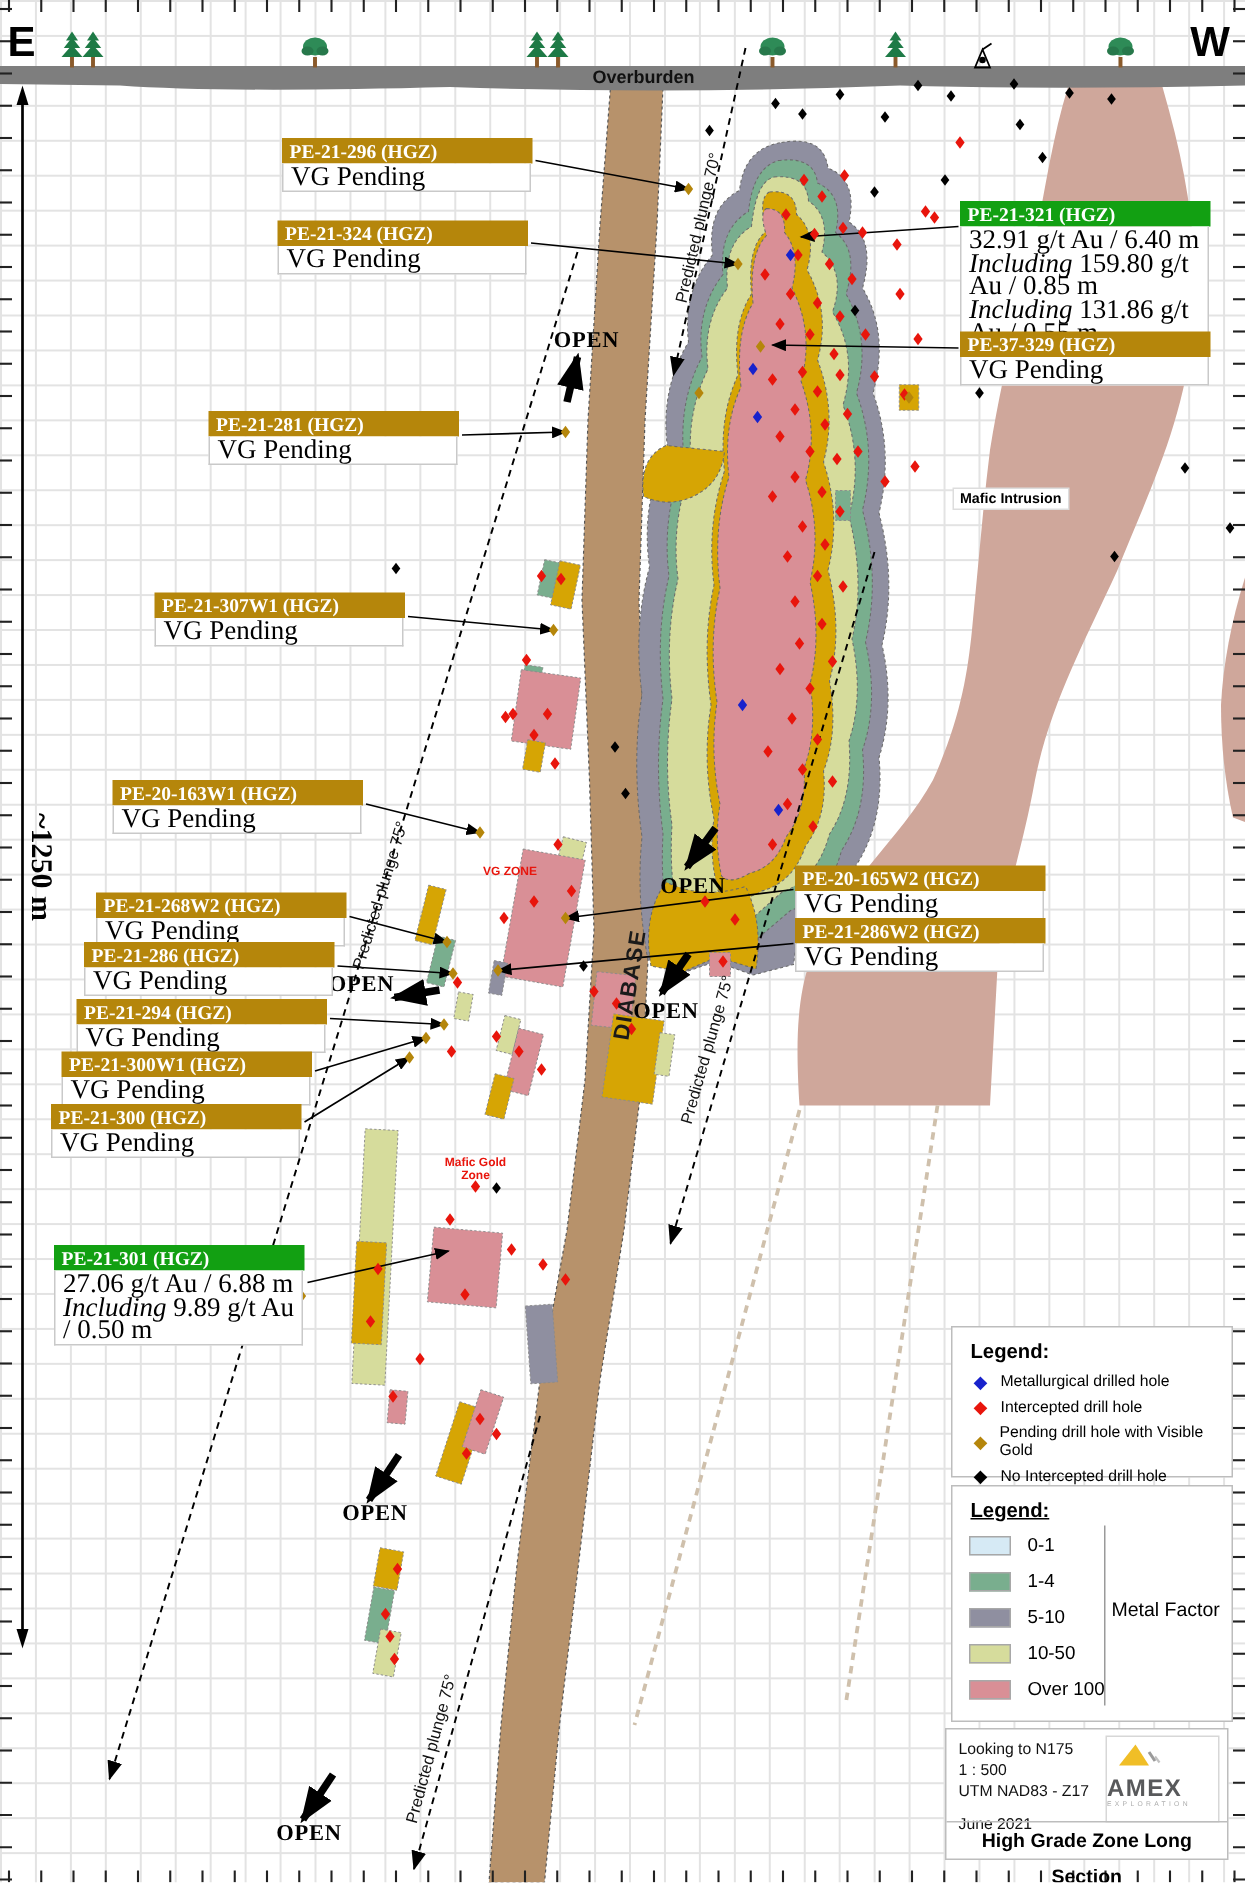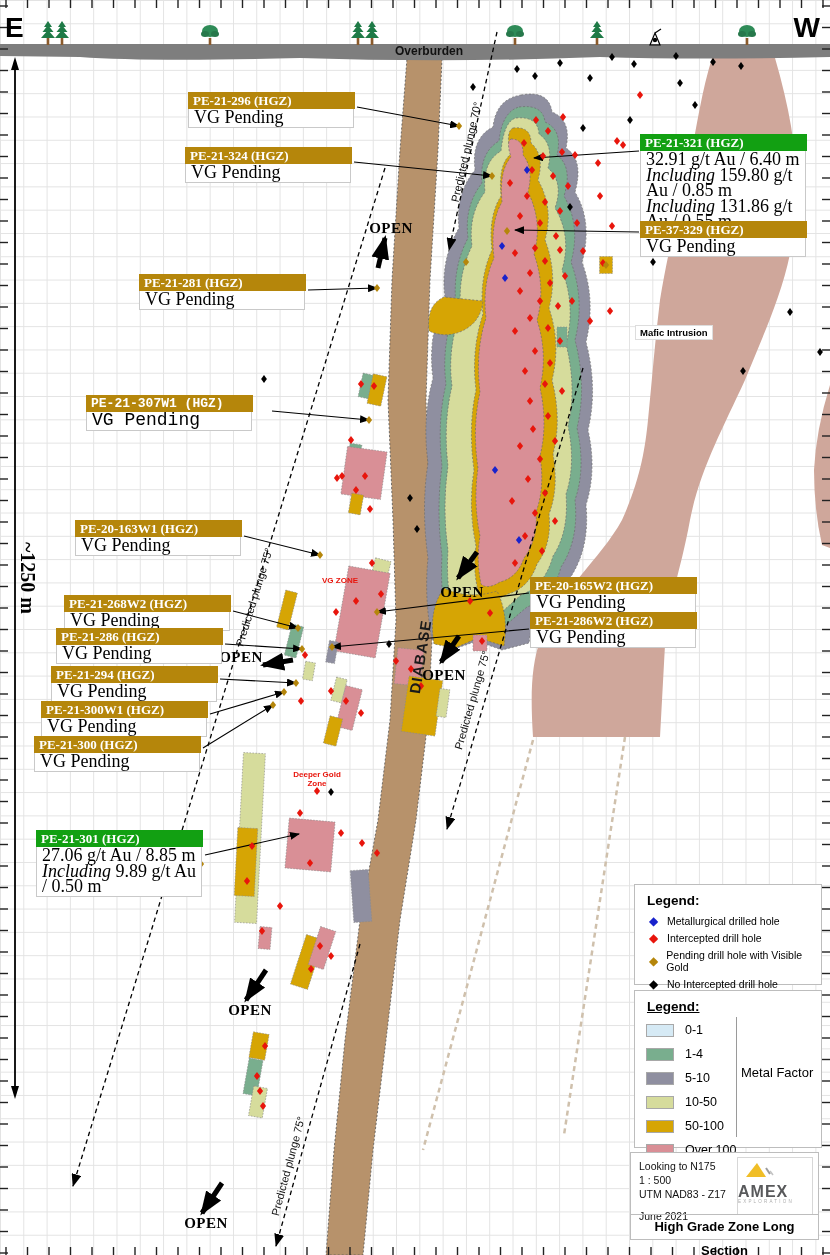--- a/index.html
+++ b/index.html
@@ -556,21 +556,21 @@
       </g>
   </svg>
 
   <div class="abs compass" style="left:5px;top:12px;">E</div>
   <div class="abs compass" style="right:10px;top:12px;">W</div>
 
   <div class="abs ovb-label" style="left:395px;top:44px;">Overburden</div>
   <div class="abs diabase" style="left:383px;top:648px;z-index:4;">DIABASE</div>
   <div class="abs mafic" style="left:636px;top:326px;">Mafic Intrusion</div>
   <div class="abs map-red" style="left:322px;top:576px;">VG ZONE</div>
-  <div class="abs map-red" style="left:292px;top:770px;width:50px;">Deeper Gold Zone</div>
+  <div class="abs map-red" style="left:292px;top:770px;width:50px;">Mafic Gold Zone</div>
   <div class="abs scalelab" style="left:27px;top:578px;">~1250 m</div>
 
   <div id="annotations">
       <div class="anno gold" style="left: 188px; top: 92px; width: 167px;">
         <div class="anno-head">PE-21-296 (HGZ)</div>
         <div class="anno-body">
           <div class="anno-line">VG Pending</div>
         </div>
       </div>
       <div class="anno gold" style="left: 185px; top: 147px; width: 167px;">
@@ -578,21 +578,21 @@
         <div class="anno-body">
           <div class="anno-line">VG Pending</div>
         </div>
       </div>
       <div class="anno gold" style="left: 139px; top: 274px; width: 167px;">
         <div class="anno-head">PE-21-281 (HGZ)</div>
         <div class="anno-body">
           <div class="anno-line">VG Pending</div>
         </div>
       </div>
-      <div class="anno gold" style="left: 86px; top: 395px; width: 167px; font-family: Liberation Mono, monospace;">
+      <div class="anno gold" style="left: 103px; top: 395px; width: 167px;">
         <div class="anno-head">PE-21-307W1 (HGZ)</div>
         <div class="anno-body">
           <div class="anno-line">VG Pending</div>
         </div>
       </div>
       <div class="anno gold" style="left: 75px; top: 520px; width: 167px;">
         <div class="anno-head">PE-20-163W1 (HGZ)</div>
         <div class="anno-body">
           <div class="anno-line">VG Pending</div>
         </div>
@@ -623,21 +623,21 @@
       </div>
       <div class="anno gold" style="left: 34px; top: 736px; width: 167px;">
         <div class="anno-head">PE-21-300 (HGZ)</div>
         <div class="anno-body">
           <div class="anno-line">VG Pending</div>
         </div>
       </div>
       <div class="anno green" style="left: 36px; top: 830px; width: 167px;">
         <div class="anno-head">PE-21-301 (HGZ)</div>
         <div class="anno-body">
-          <div class="anno-line">27.06 g/t Au / 8.85 m</div>
+          <div class="anno-line">27.06 g/t Au / 6.88 m</div>
           <div class="anno-line"><span class="ital">Including </span>9.89 g/t Au / 0.50 m</div>
         </div>
       </div>
       <div class="anno green" style="left: 640px; top: 134px; width: 167px;">
         <div class="anno-head">PE-21-321 (HGZ)</div>
         <div class="anno-body">
           <div class="anno-line">32.91 g/t Au / 6.40 m</div>
           <div class="anno-line"><span class="ital">Including </span>159.80 g/t Au / 0.85 m</div>
           <div class="anno-line"><span class="ital">Including </span>131.86 g/t Au / 0.55 m</div>
         </div>
@@ -706,24 +706,20 @@
       </div>
     <div class="lg2-row">
         <span class="chip" style="background: rgb(143, 143, 160);"></span>
         <span class="lg2-lab">5-10</span>
       </div>
     <div class="lg2-row">
         <span class="chip" style="background: rgb(214, 220, 156);"></span>
         <span class="lg2-lab">10-50</span>
       </div>
     <div class="lg2-row">
-        <span class="chip" style="background: rgb(214, 165, 4);"></span>
-        <span class="lg2-lab">50-100</span>
-      </div>
-    <div class="lg2-row">
         <span class="chip" style="background: rgb(217, 143, 150);"></span>
         <span class="lg2-lab">Over 100</span>
       </div>
     <div class="lg2-div"></div>
     <div class="mf-cap">Metal Factor</div>
   </div>
 
   <div class="panel" style="left:630px;top:1152px;width:187px;height:86px;">
     <div style="padding:6px 0 0 8px;">
       <div class="ftr-line">Looking to N175</div>

